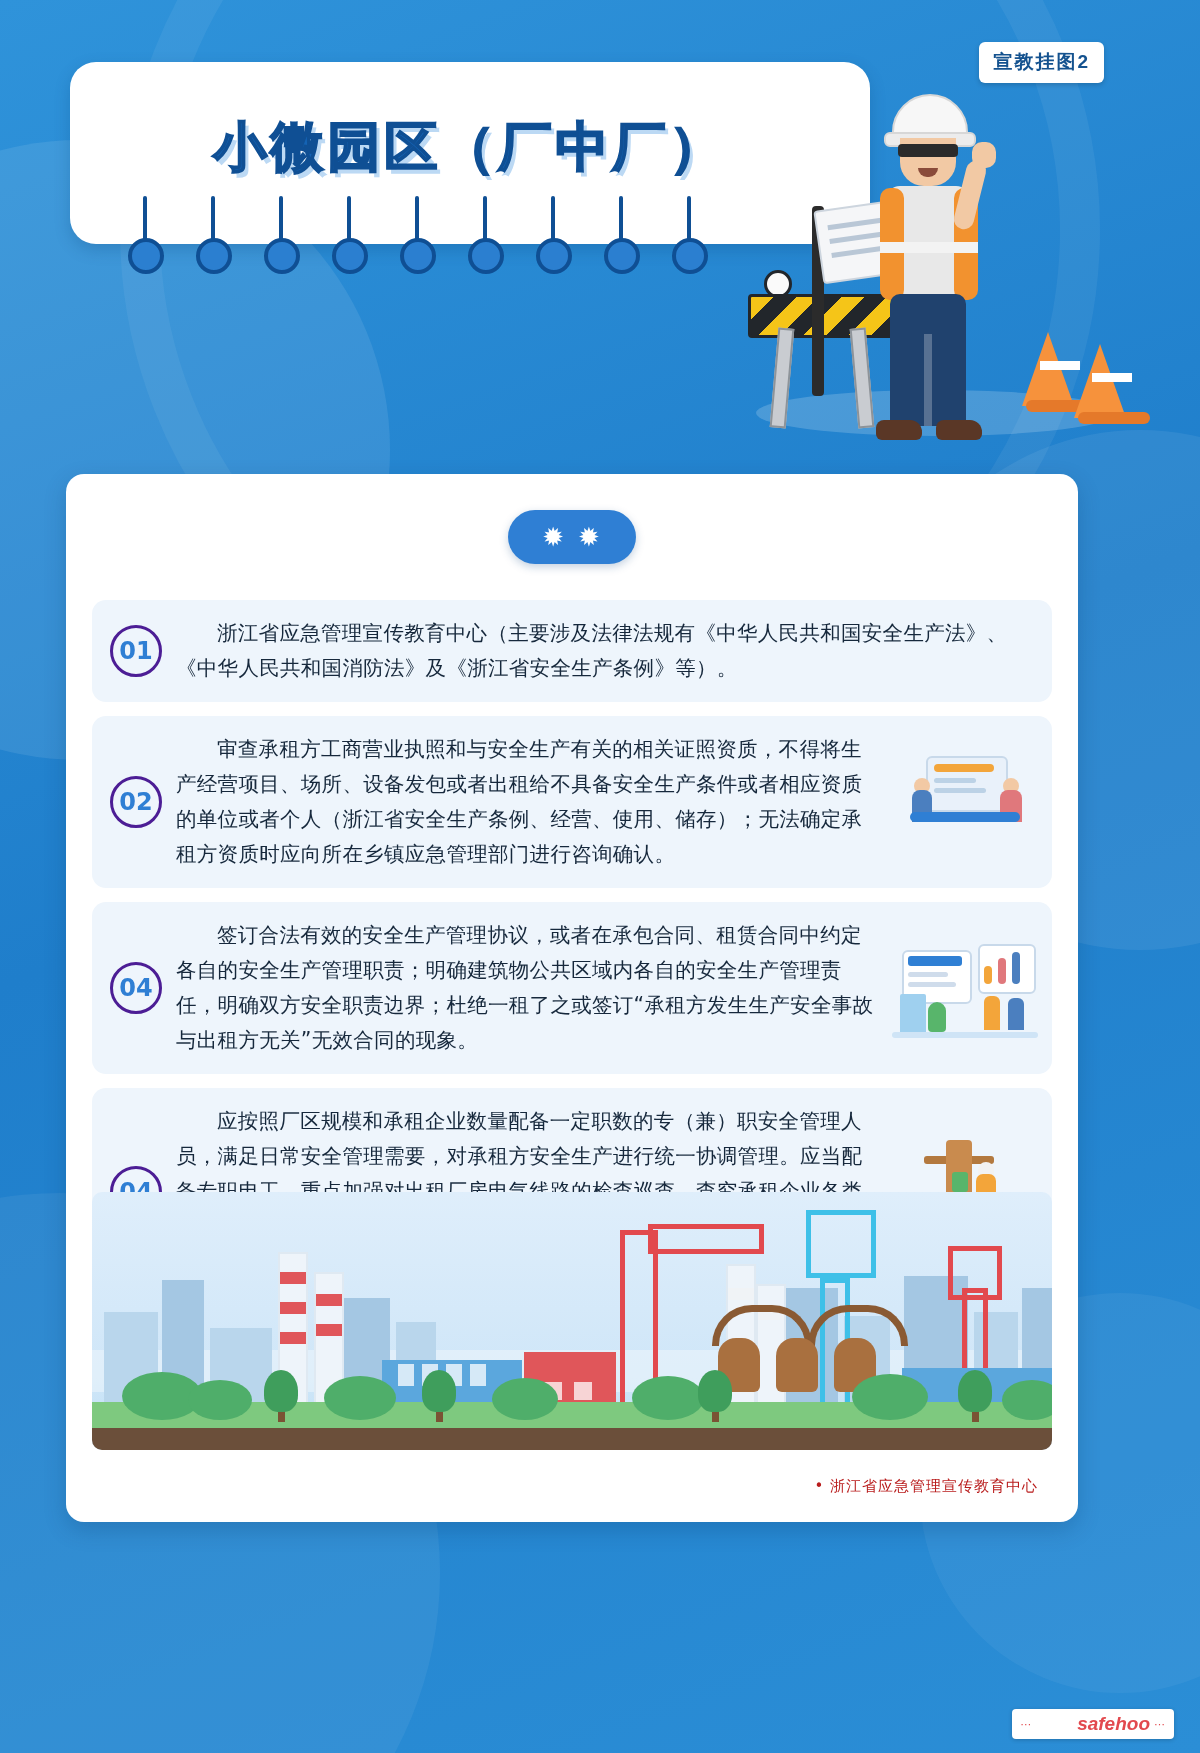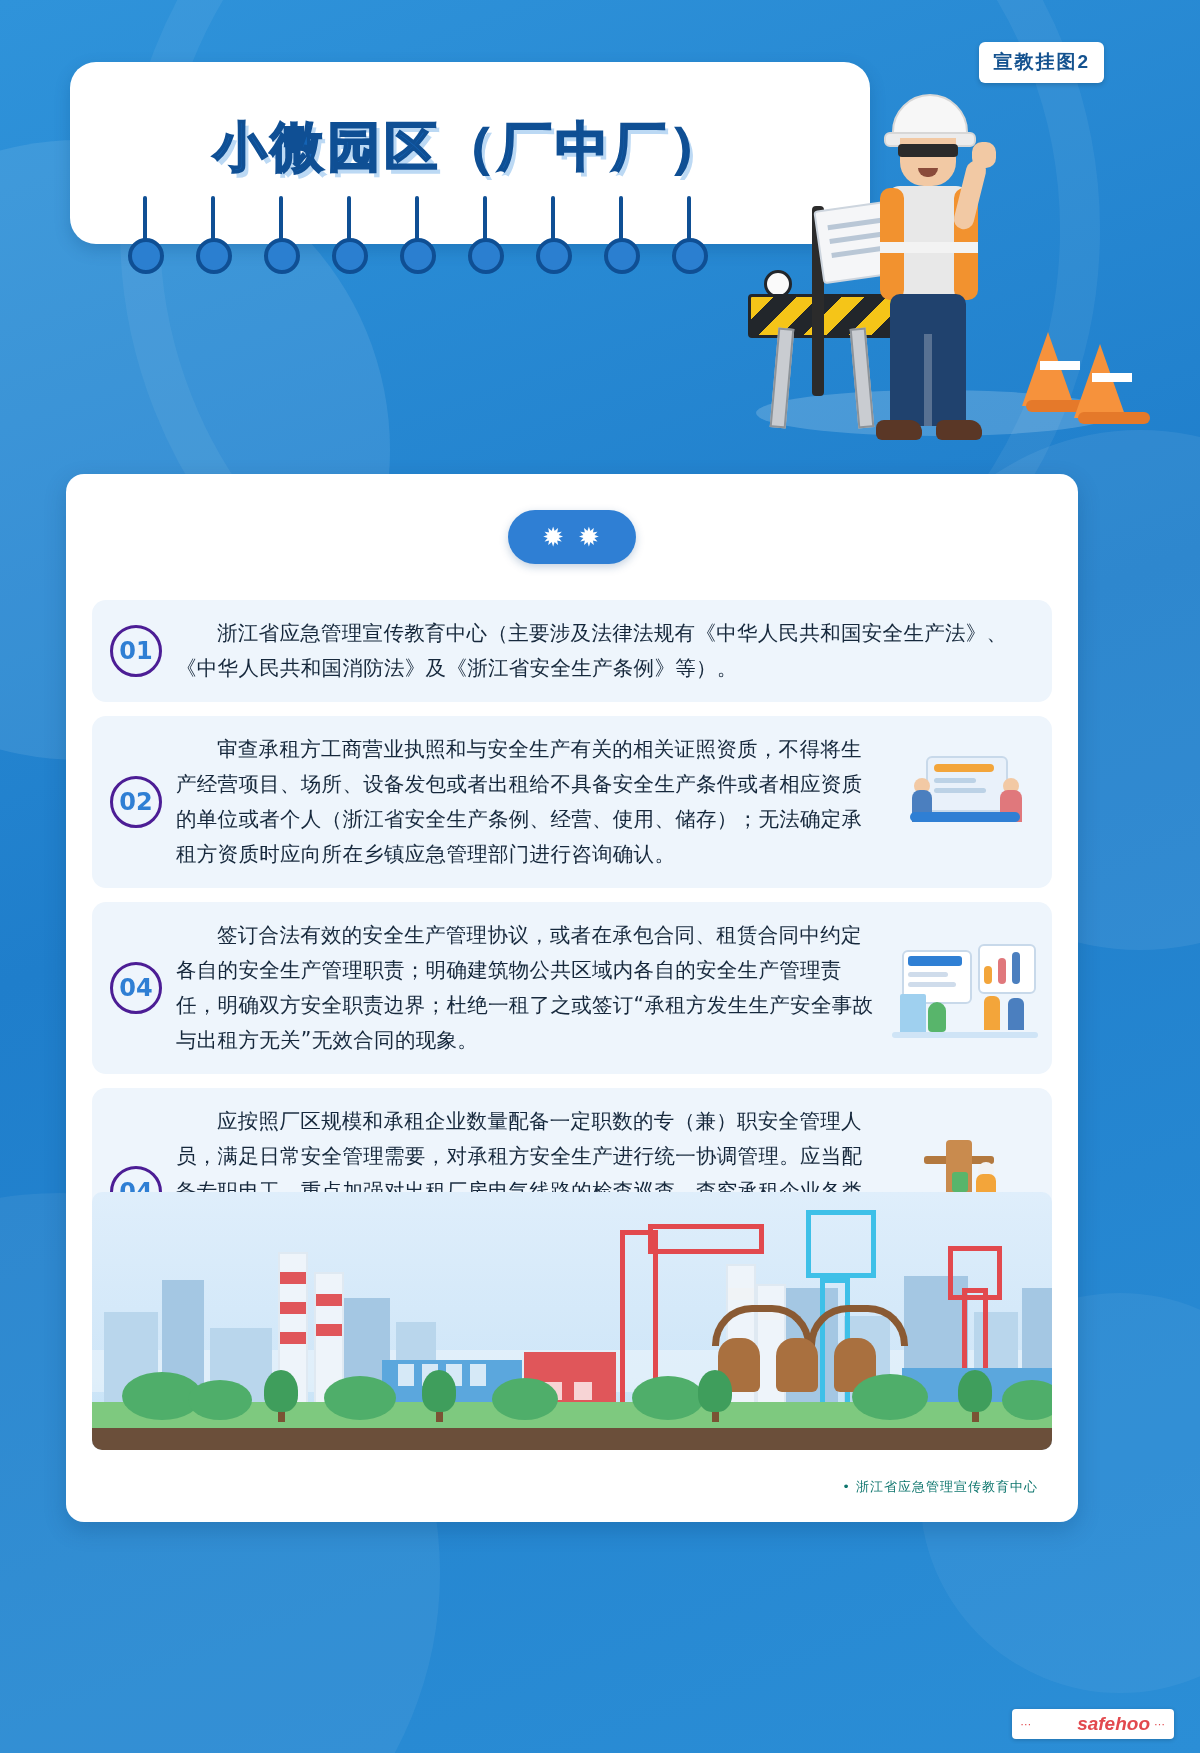--- a/index.html
+++ b/index.html
@@ -464,22 +464,22 @@
     position: absolute; background: rgba(255,255,255,0.75);
   }
   .factory {
     position: absolute; bottom: 42px; background: #5ba7dd;
   }
 
   .credit {
     position: absolute;
     right: 40px;
     bottom: 26px;
-    font-size: 13px;
-    color: #0f766e;
+    font-size: 15px;
+    color: #b91c1c;
     font-family: "DejaVu Sans", sans-serif;
     letter-spacing: 1px;
   }
 
   
   .footer-logo {
     position: absolute;
     right: 26px;
     bottom: 14px;
     background: #ffffff;

